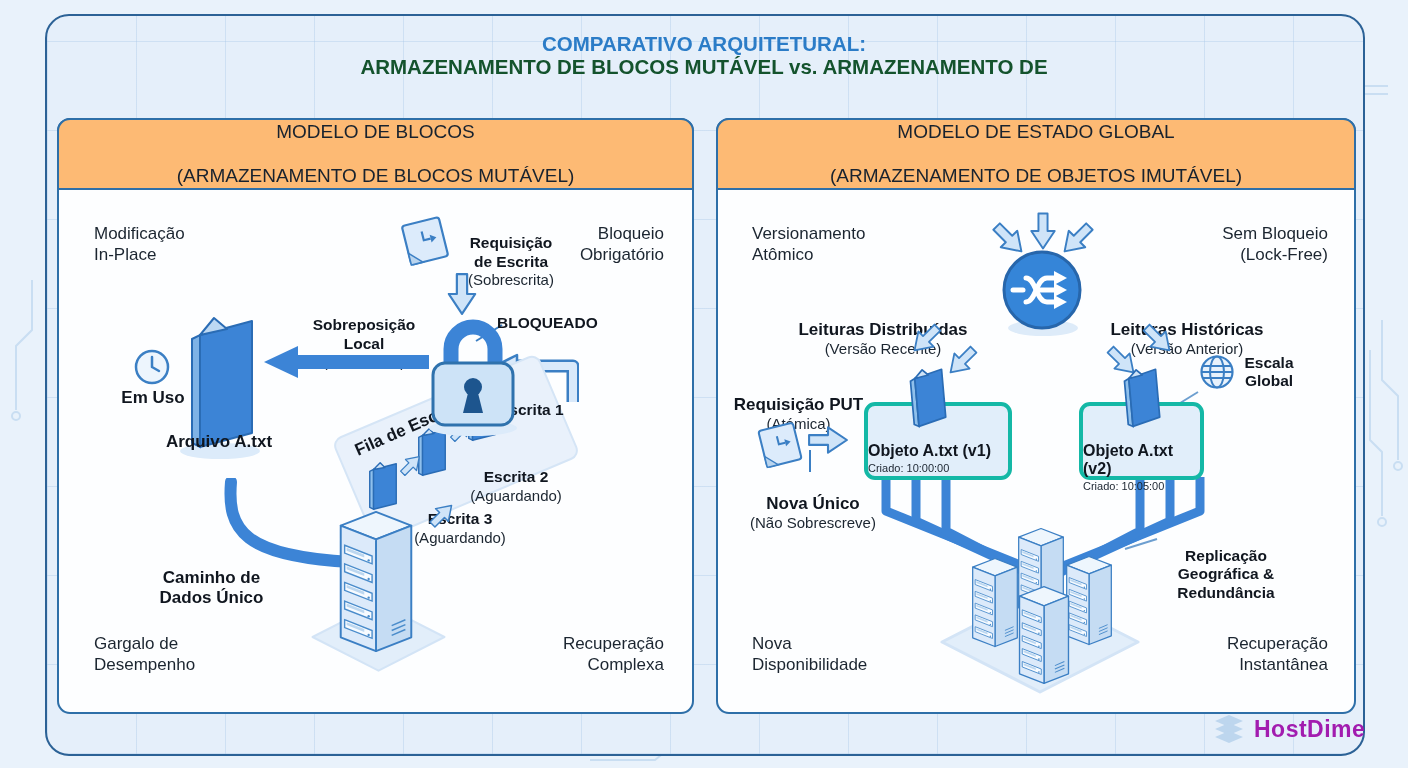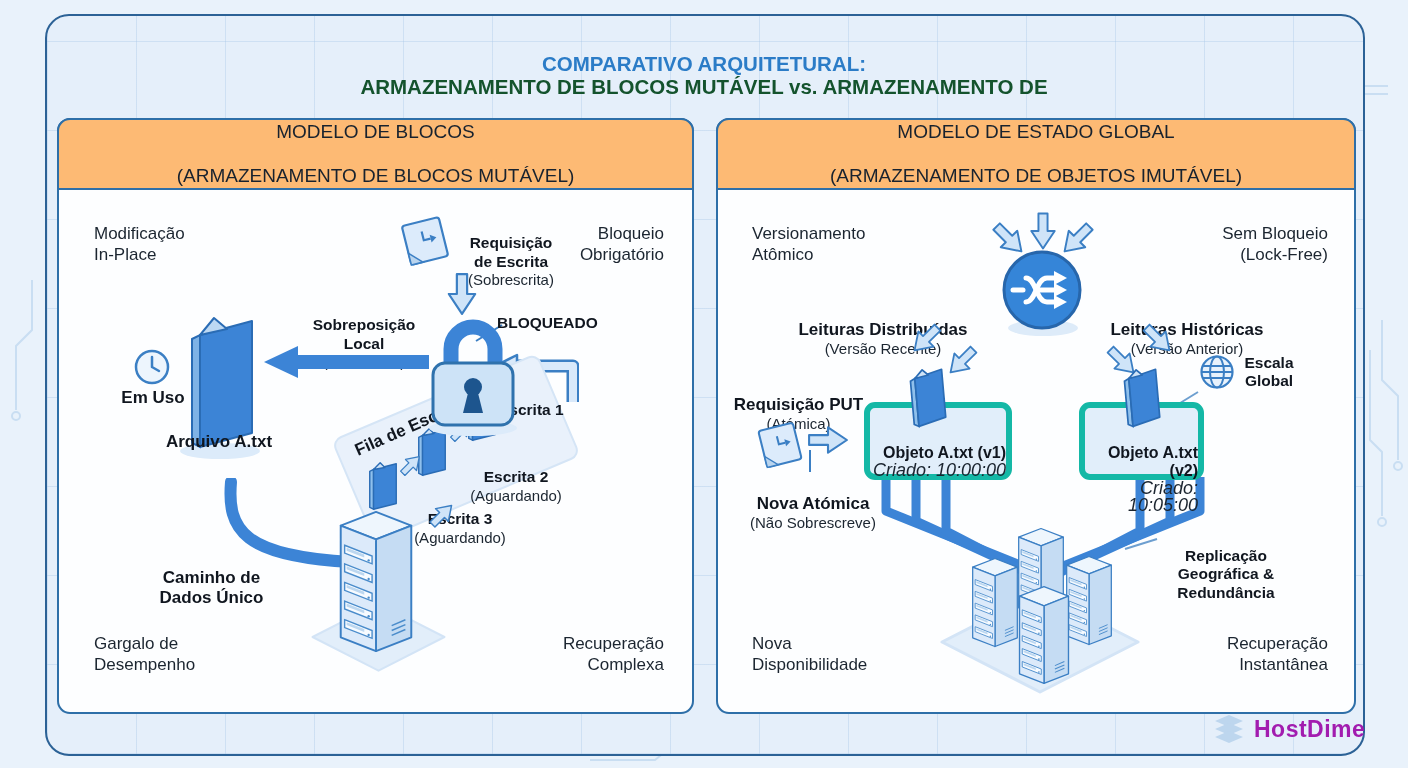--- a/index.html
+++ b/index.html
@@ -5,37 +5,37 @@
   html,body{margin:0;padding:0;width:1408px;height:768px;overflow:hidden;
     background:#e9f2fb;font-family:"Liberation Sans",sans-serif;color:#16202c;}
   .abs{position:absolute;}
   #frame{left:45px;top:14px;width:1316px;height:738px;border:2.5px solid #2c6296;border-radius:24px;
     background:
       repeating-linear-gradient(0deg,rgba(168,199,231,.38) 0 1px,transparent 1px 89px),
       repeating-linear-gradient(90deg,rgba(168,199,231,.38) 0 1px,transparent 1px 89px),
       #e5effa;}
   .trace{pointer-events:none;}
   #title{left:0;right:0;top:32px;text-align:center;line-height:23px;font-weight:bold;font-size:20.5px;}
-  #title .t1{color:#2b7cc7;margin-top:20px;}
+  #title .t1{color:#2b7cc7;}
   #title .t2{color:#14532d;}
   .panel{top:118px;width:633px;height:592px;background:#fdfeff;border:2px solid #2e6fa8;border-radius:13px;}
   #panel-left{left:57px;}
   #panel-right{left:716px;width:636px;}
   .panel-header{left:-2px;top:-2px;right:-2px;height:68px;background:#fdba74;border:2px solid #2e6fa8;
     border-radius:13px 13px 0 0;display:flex;flex-direction:column;justify-content:space-between;align-items:center;
     font-weight:normal;font-size:19px;color:#18222e;line-height:24px;text-align:center;}
   .corner{font-size:17px;color:#1b2530;line-height:1.24;white-space:pre-line;}
   .tr{text-align:right;}
   .blabel{font-weight:bold;font-size:15.5px;color:#10161f;line-height:1.18;white-space:pre-line;text-align:center;}
   .sub{font-weight:normal;font-size:15px;color:#1b2530;display:block;}
   .big{font-size:17px;}
-  .objbox{width:148px;height:78px;background:#e1eefa;border:6px solid #14b8a6;border-radius:11px;
-    text-align:right;box-sizing:border-box;padding-top:36px;z-index:2;}
+  .objbox{width:148px;height:78px;background:#e1eefa;border:4px solid #14b8a6;border-radius:11px;
+    text-align:left;box-sizing:border-box;padding-top:36px;z-index:2;}
   .obj-title{font-weight:bold;font-size:16px;color:#10161f;line-height:18px;}
-  .obj-sub{font-size:18px;color:#1b2530;line-height:17px;font-style:italic;}
+  .obj-sub{font-size:11px;color:#1b2530;line-height:17px;}
   .rot{transform-origin:center;}
   #queue-platform{left:285px;top:272px;width:220px;height:108px;background:#e9f1fb;border:2px solid #d5e5f6;
     border-radius:10px;transform:rotate(-23deg);}
   #brand{left:1212px;top:714px;display:flex;align-items:center;gap:8px;color:#a21caf;
     font-weight:bold;font-size:23px;letter-spacing:.5px;}
   .ellipse-shadow{background:#ddebf9;border-radius:50%;}
   svg{display:block;}
 </style>
 </head>
 <body>
@@ -321,21 +321,21 @@
   <svg class="abs" style="left:34px;top:298px" width="56" height="54">
       <use href="#sym-page"></use>
     </svg>
   <div class="abs" style="left:84px;top:296px;width:52px;height:48px;display:flex;align-items:center;justify-content:center">
     <svg class="rot" style="transform:rotate(-90deg)" width="28" height="46">
         <use href="#sym-arrow"></use>
       </svg>
   </div>
   <div class="abs" style="left:91px;top:330px;width:2px;height:22px;background:#3b7fc4"></div>
   <div class="abs blabel big" style="left:20px;top:354px;width:150px">
-    <span>Nova Atómica</span>
+    <span>Nova Único</span>
     <span class="sub">(Não Sobrescreve)</span>
   </div>
 
   <svg class="abs" style="left:140px;top:357px;z-index:1" width="370" height="125" viewBox="0 0 370 125">
     <g stroke="#3c84d6" stroke-width="9" fill="none" stroke-linejoin="round" stroke-linecap="round">
       <path d="M28 0 V34 L172 92"></path>
         <path d="M58 0 V44 L180 100"></path>
         <path d="M88 0 V54 L188 106"></path>
       <path d="M342 0 V34 L198 92"></path>
         <path d="M312 0 V44 L190 100"></path>

